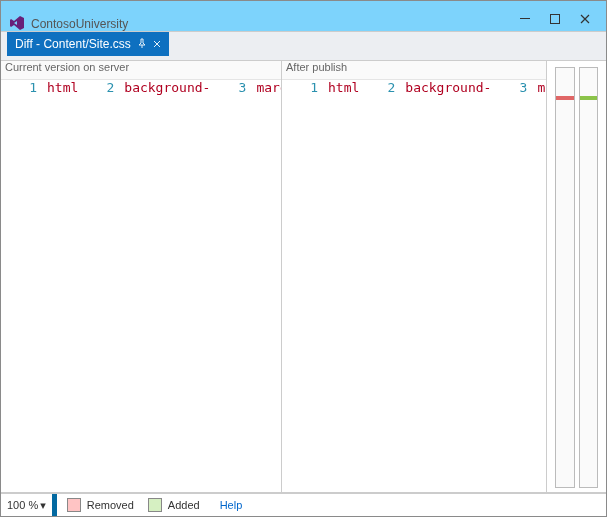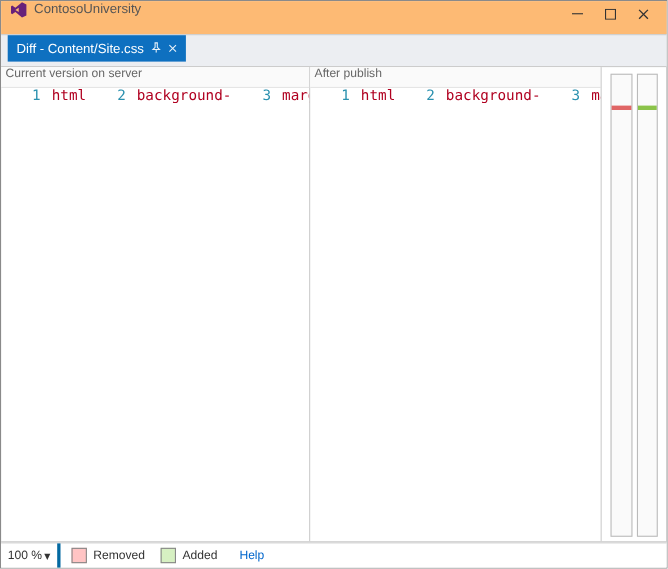--- a/index.html
+++ b/index.html
@@ -1,17 +1,17 @@
 <!DOCTYPE html>
 <html><head>
 <meta charset="utf-8">
 <style>
 html,body{margin:0;padding:0;font-family:"Segoe UI",Arial,sans-serif;font-size:12px;background:#fff;color:#333;overflow:hidden}
 .window{width:607px;height:517px;border:1px solid #8a8a8a;box-sizing:border-box;display:flex;flex-direction:column;background:#fff}
-.titlebar{height:30px;display:flex;align-items:flex-start;padding:0 6px;color:#444;background:#fdba74}
+.titlebar{height:30px;display:flex;align-items:flex-end;padding:0 6px;color:#444;background:#7dd3fc}
 .titlebar .logo{margin:0 6px 0 2px;display:flex;align-items:center}
 .titlebar .title{font-size:12px;color:#555}
 .titlebar .spacer{flex:1}
 .winbtn{width:30px;height:24px;display:flex;align-items:center;justify-content:center;color:#333}
 .tabstrip{height:28px;background:#eceef2;border-top:1px solid #ccc;border-bottom:1px solid #ccc;display:flex;align-items:flex-start;padding-left:6px}
 .tab{height:24px;background:#0e70c0;color:#fff;display:flex;align-items:center;padding:0 8px;font-size:12px;gap:6px}
 .tab .pin,.tab .close{opacity:.9}
 .panes{flex:1;display:flex;min-height:0;border-bottom:1px solid #ccc}
 .pane{display:flex;flex-direction:column;min-width:0}
 .pane.left{width:280px;border-right:1px solid #ccc}
@@ -22,21 +22,21 @@
 .line .g{width:28px;text-align:right;color:#2b91af;padding-right:6px;flex:none}
 .line .mk{width:8px;flex:none}
 .line .tx{flex:1;padding-left:4px;overflow:hidden;text-overflow:clip}
 .sel{color:#b00020}
 .prop{color:#b00020}
 .plain{color:#000}
 .overview{width:60px;border-left:1px solid #ccc;display:flex;gap:4px;padding:6px 8px;box-sizing:border-box;flex-direction:row;align-items:flex-start}
 .ovcol{width:18px;height:100%;border:1px solid #bbb;position:relative;background:#fafafa}
 .ovmark{position:absolute;left:0;right:0;height:4px}
 .statusbar{height:22px;border-top:1px solid #ccc;display:flex;align-items:center;font-size:11px;color:#333;background:#fff}
-.zoom{padding:0 6px;border-right:3px solid #0369a1;height:100%;display:flex;align-items:center;gap:2px}
+.zoom{padding:0 6px;border-right:5px solid #0369a1;height:100%;display:flex;align-items:center;gap:2px}
 .legend{display:flex;align-items:center;gap:6px;padding:0 10px}
 .sw{width:12px;height:12px;border:1px solid #888;display:inline-block}
 .sw.rem{background:#ffc4c4}
 .sw.add{background:#d6f0c2}
 .help{color:#0066cc;margin-left:14px}
 .statusbar .seg{display:flex;align-items:center;height:100%}
 .statusbar .segr{border-left:1px solid #ccc;padding:0 10px;flex:1}
 </style>
 </head>
 <body>

